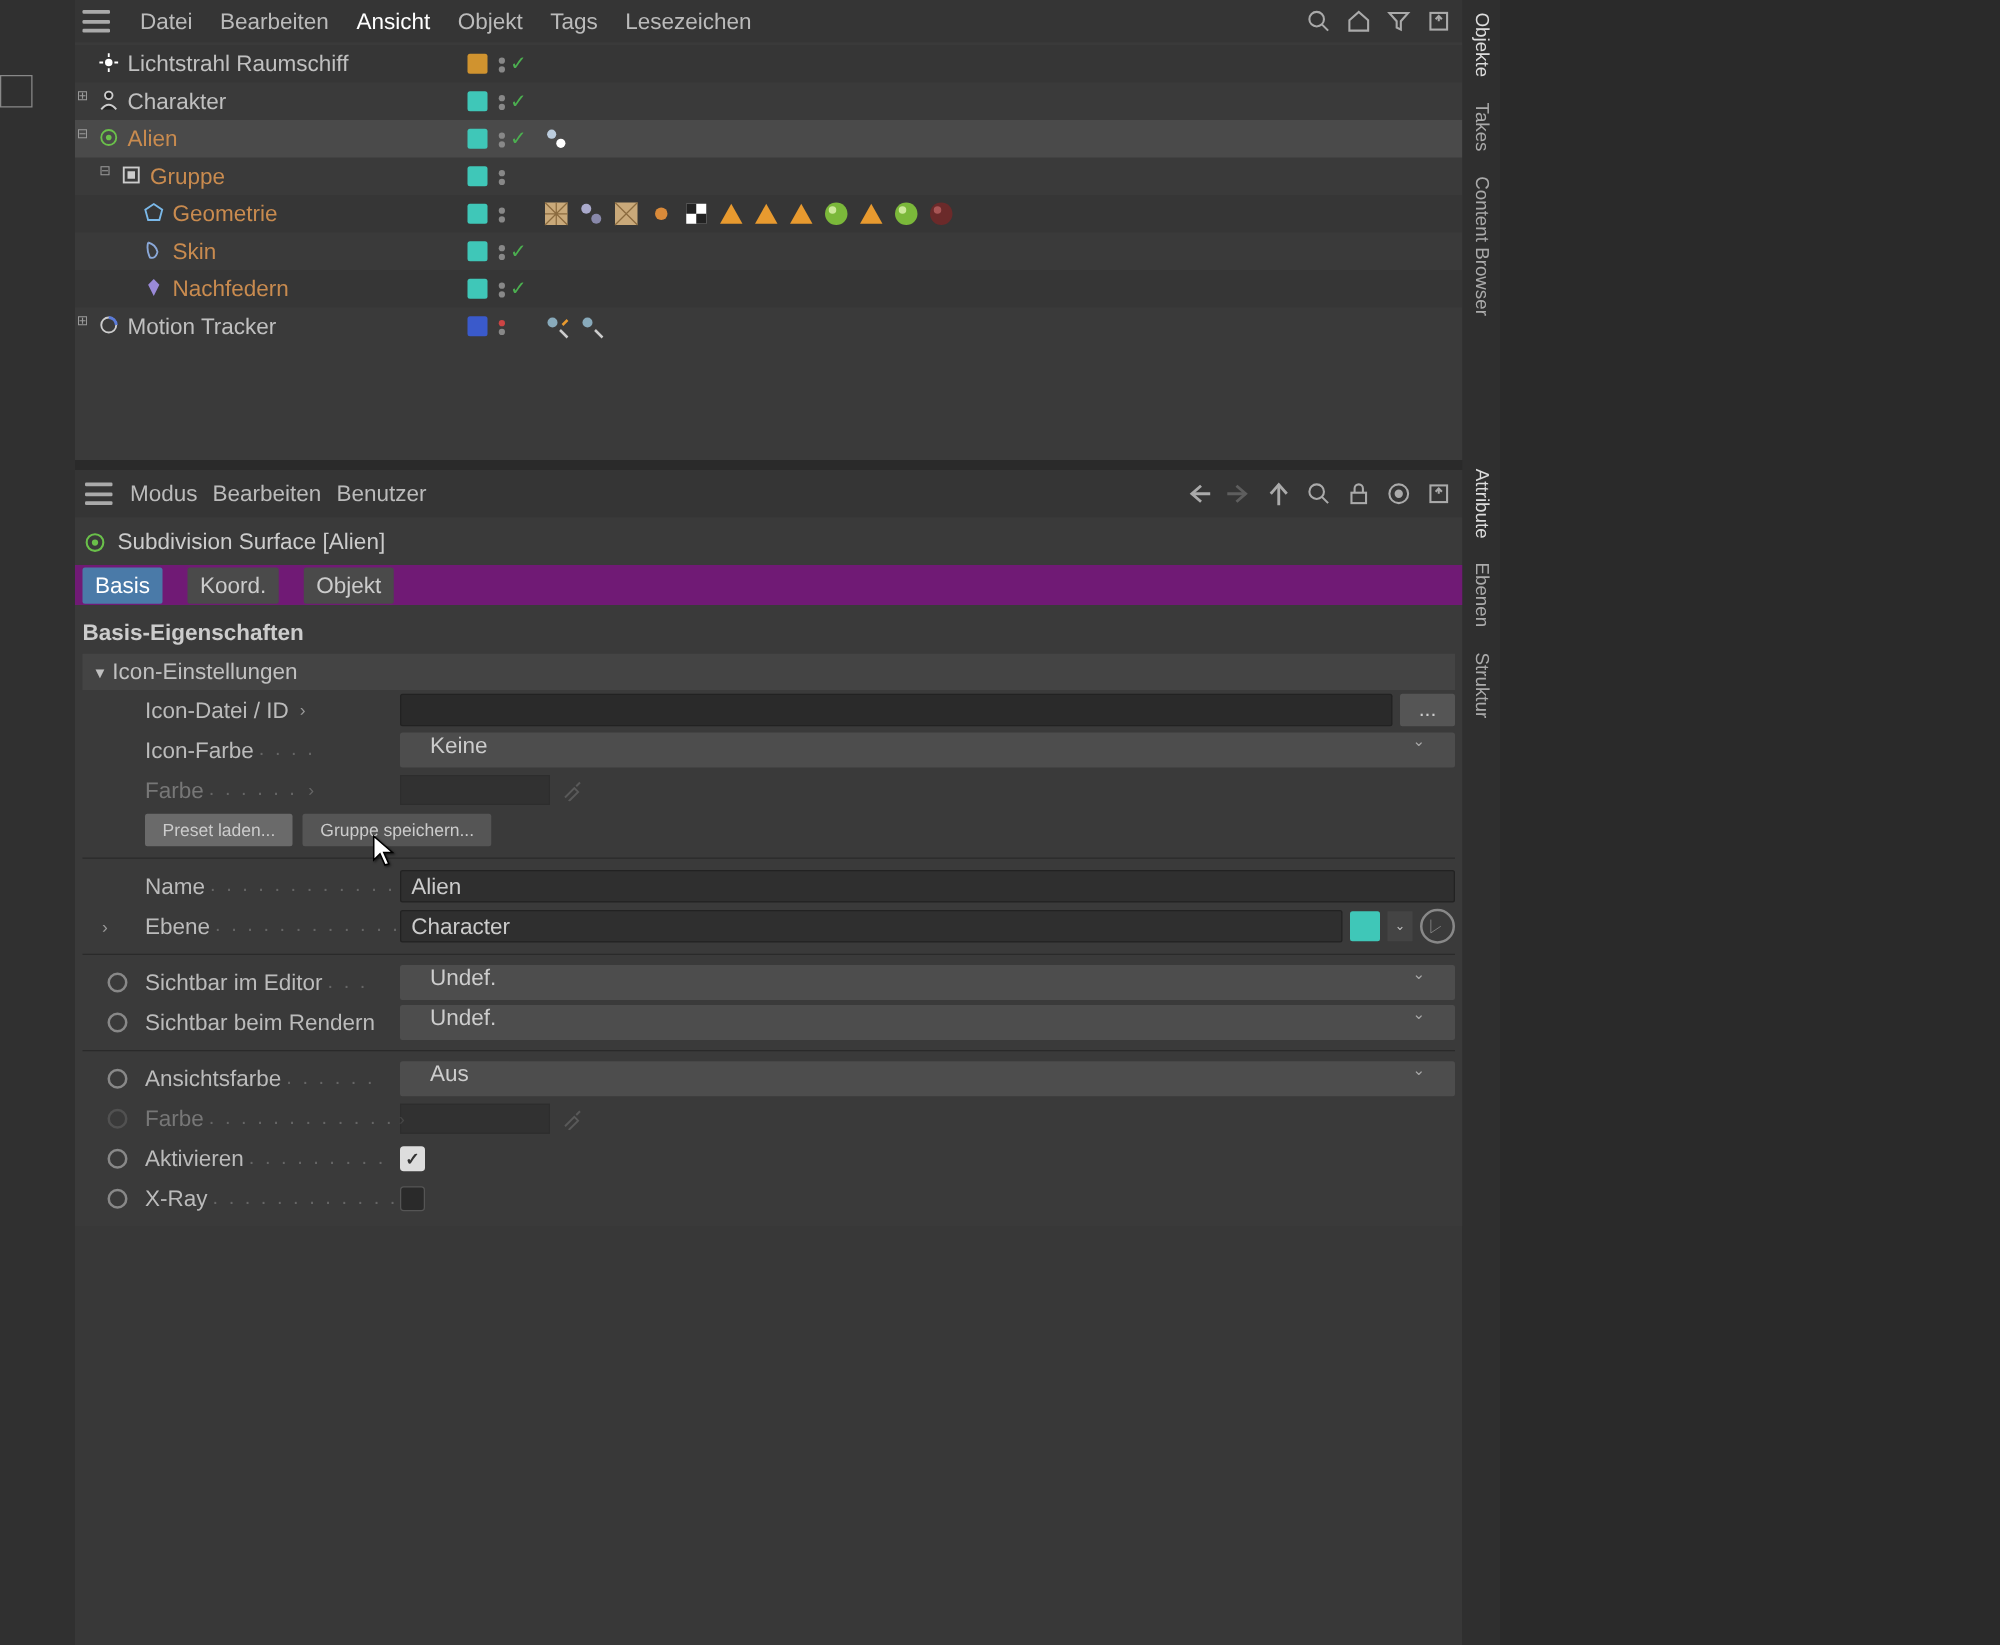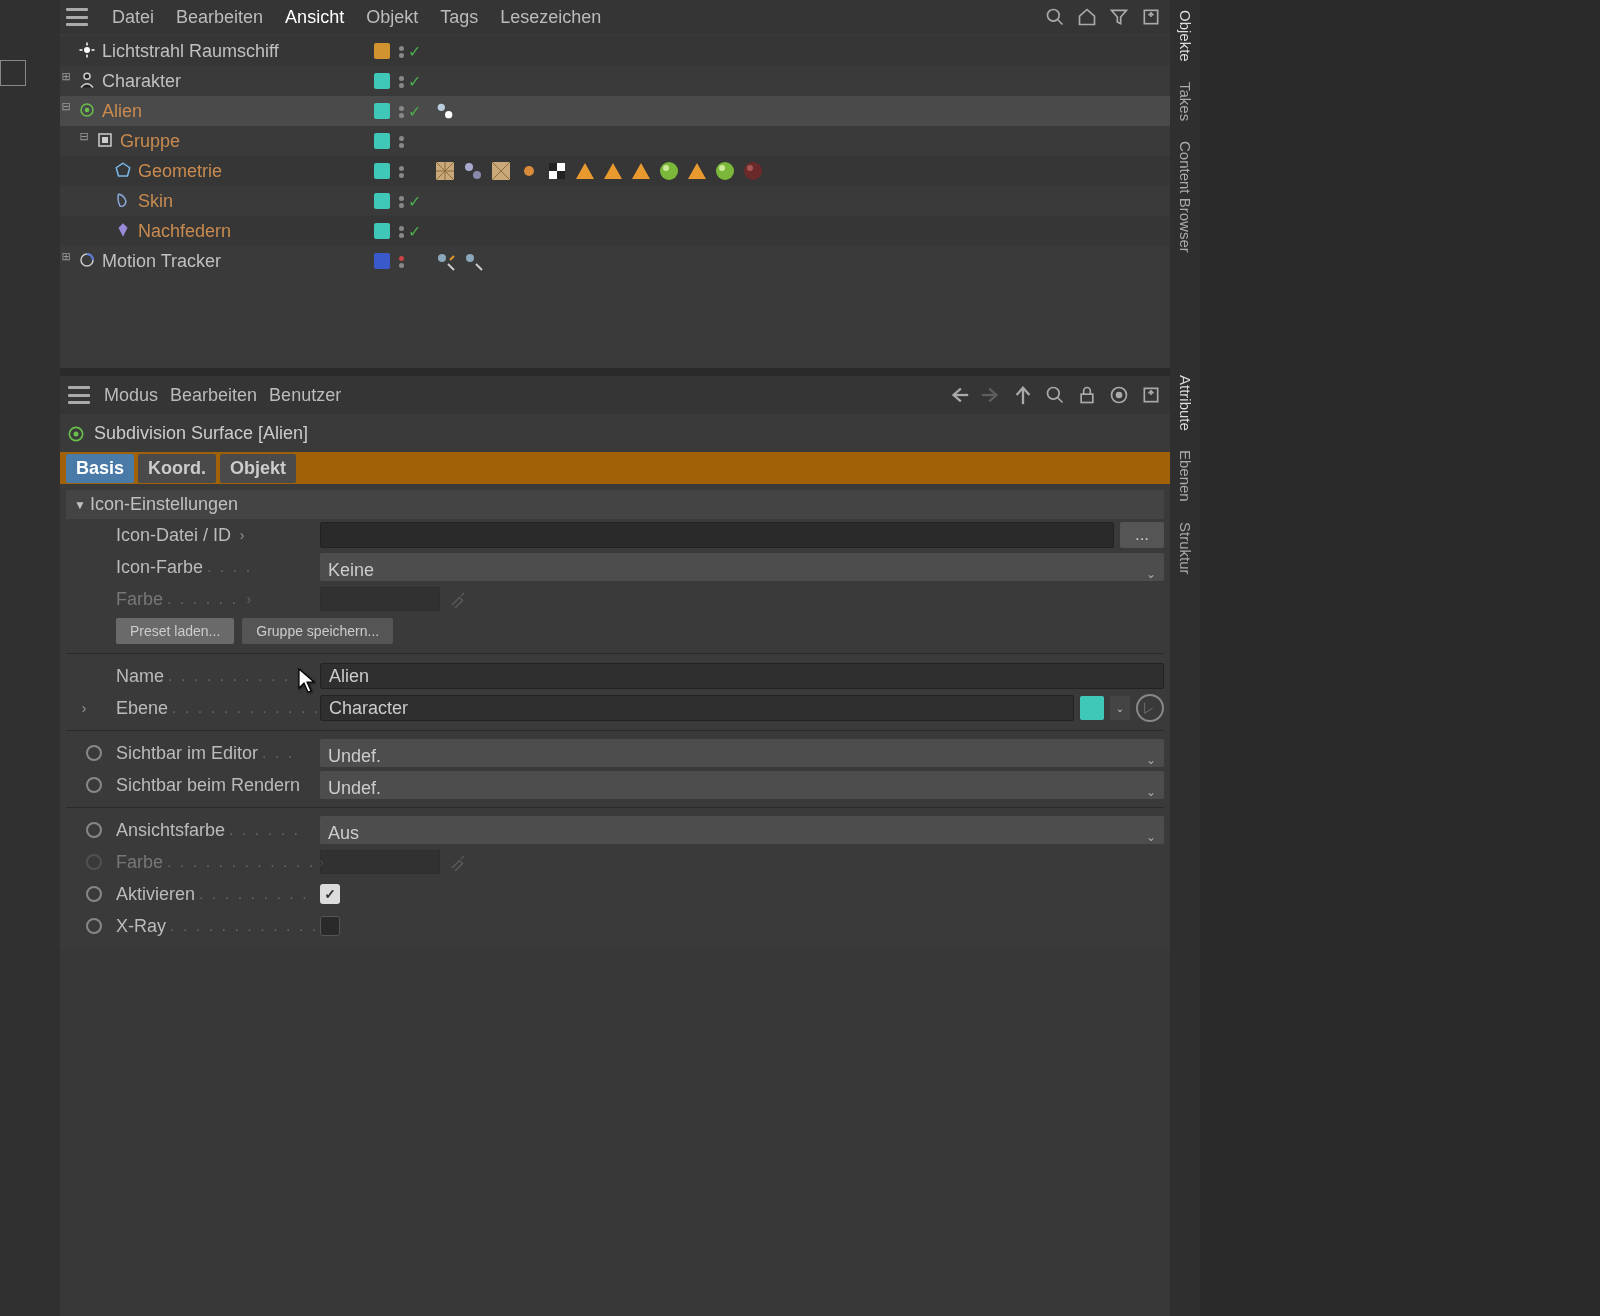--- a/index.html
+++ b/index.html
@@ -45,41 +45,41 @@
 
 .divider { height: 8px; background: #2a2a2a; }
 
 .am-menubar { display: flex; align-items: center; height: 38px; background: #353535; padding-left: 6px; gap: 12px; }
 .am-menubar-right { margin-left: auto; display: flex; gap: 10px; padding-right: 8px; align-items: center; }
 .arrow-btn svg { stroke: #aaa; fill: none; stroke-width: 2.5; }
 
 .am-header { display: flex; align-items: center; gap: 10px; height: 38px; padding-left: 6px; background: #3a3a3a; }
 .am-title { font-size: 18px; color: #ccc; }
 
-.am-tabs { display: flex; gap: 4px; padding-left: 6px; background: #a16207; height: 32px; align-items: center; font-weight: bold; }
+.am-tabs { display: flex; gap: 20px; padding-left: 6px; background: #701a75; height: 32px; align-items: center; }
 .am-tab { padding: 4px 10px; background: #4a4a4a; color: #ccc; cursor: pointer; font-size: 18px; border-radius: 2px; }
 .am-tab.active { background: #4a7aa8; color: #fff; }
 
 .am-body { padding: 6px 6px 6px 6px; background: #3a3a3a; }
 .section-title { font-weight: bold; font-size: 18px; color: #ccc; padding: 6px 0 6px 0; }
 .group-header { display: flex; align-items: center; gap: 4px; background: #444; padding: 4px 8px; cursor: pointer; font-size: 18px; }
 .group-header .tri { font-size: 12px; }
 
 .prop-row { display: flex; align-items: center; height: 32px; gap: 8px; min-height: 32px; }
 .prop-indent { width: 42px; display: flex; align-items: center; justify-content: flex-end; padding-right: 6px; }
 .prop-radio { width: 16px; height: 16px; border: 2px solid #888; border-radius: 50%; }
 .prop-label-col { width: 196px; display: flex; align-items: center; gap: 4px; }
 .prop-label { color: #bbb; font-size: 18px; white-space: nowrap; }
 .prop-label.disabled { color: #777; }
 .prop-dots { flex: 0 0 auto; color: #666; font-size: 16px; letter-spacing: 2px; overflow: hidden; }
 .prop-chev { width: 14px; text-align: center; color: #999; font-size: 14px; }
 .prop-field { flex: 1; display: flex; align-items: center; gap: 6px; }
 .text-input { flex: 1; height: 26px; background: #2f2f2f; border: 1px solid #222; border-radius: 2px; color: #ccc; padding: 0 8px; font-size: 18px; }
 .text-input.dark { background: #2a2a2a; }
-.dropdown { flex: 1; height: 28px; background: #4d4d4d; border: none; border-radius: 2px; color: #ccc; padding: 0 8px; font-size: 18px; display: flex; align-items: flex-end; justify-content: space-between; cursor: pointer; }
+.dropdown { flex: 1; height: 28px; background: #4d4d4d; border: none; border-radius: 2px; color: #ccc; padding: 0 24px; font-size: 18px; display: flex; align-items: flex-start; justify-content: space-between; cursor: pointer; }
 .dropdown .chev { font-size: 12px; color: #aaa; }
 .small-btn { height: 26px; background: #555; border: none; border-radius: 2px; color: #ccc; padding: 0 14px; font-size: 14px; cursor: pointer; }
 .icon-btn-sq { width: 44px; height: 26px; background: #555; border-radius: 2px; display: flex; align-items: center; justify-content: center; cursor: pointer; color: #ccc; }
 .color-well { width: 120px; height: 24px; background: #2a2a2a; border: 1px solid #222; }
 .eyedrop { width: 24px; height: 24px; color: #888; display: flex; align-items: center; justify-content: center; cursor: pointer; }
 .checkbox { width: 20px; height: 20px; background: #ddd; border-radius: 3px; display: flex; align-items: center; justify-content: center; cursor: pointer; }
 .checkbox.unchecked { background: #2a2a2a; border: 1px solid #555; }
 .check-mark { color: #333; font-size: 14px; font-weight: bold; }
 .layer-swatch { width: 24px; height: 24px; background: #3fc7b8; border-radius: 2px; }
 .layer-dd { width: 20px; height: 24px; background: #444; display: flex; align-items: center; justify-content: center; cursor: pointer; font-size: 10px; }
@@ -462,20 +462,21 @@
     <span class="am-title">Subdivision Surface [Alien]</span>
   </div>
 
   <div class="am-tabs">
     <div class="am-tab active">Basis</div>
     <div class="am-tab">Koord.</div>
     <div class="am-tab">Objekt</div>
   </div>
 
   <div class="am-body">
+    <div class="section-title">Basis-Eigenschaften</div>
 
     <div class="group-header">
       <span class="tri">▼</span>
       <span>Icon-Einstellungen</span>
     </div>
 
     <div class="prop-row">
       <div class="prop-indent"></div>
       <div class="prop-label-col">
         <span class="prop-label">Icon-Datei / ID</span>

